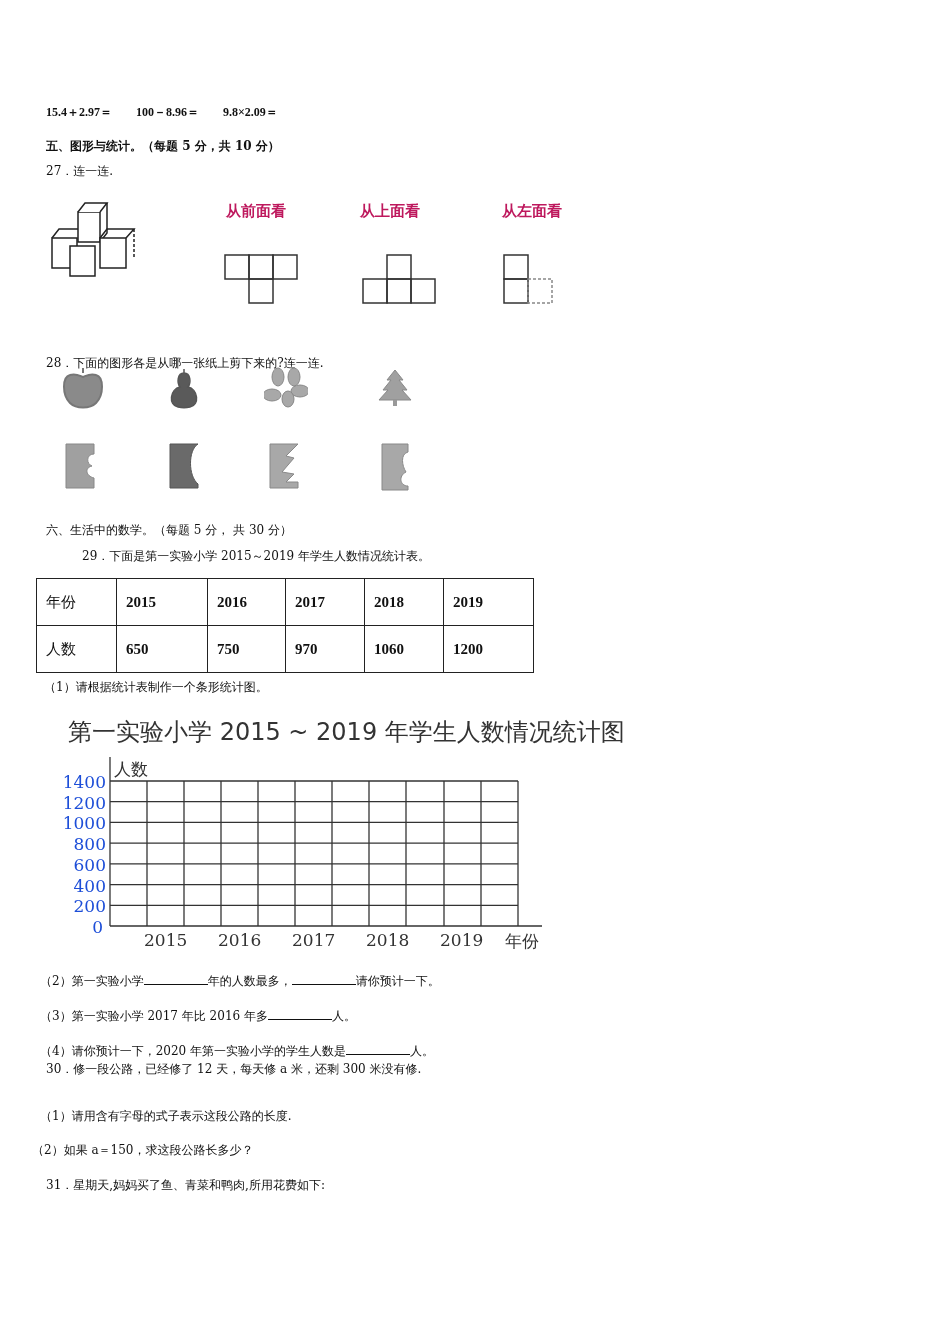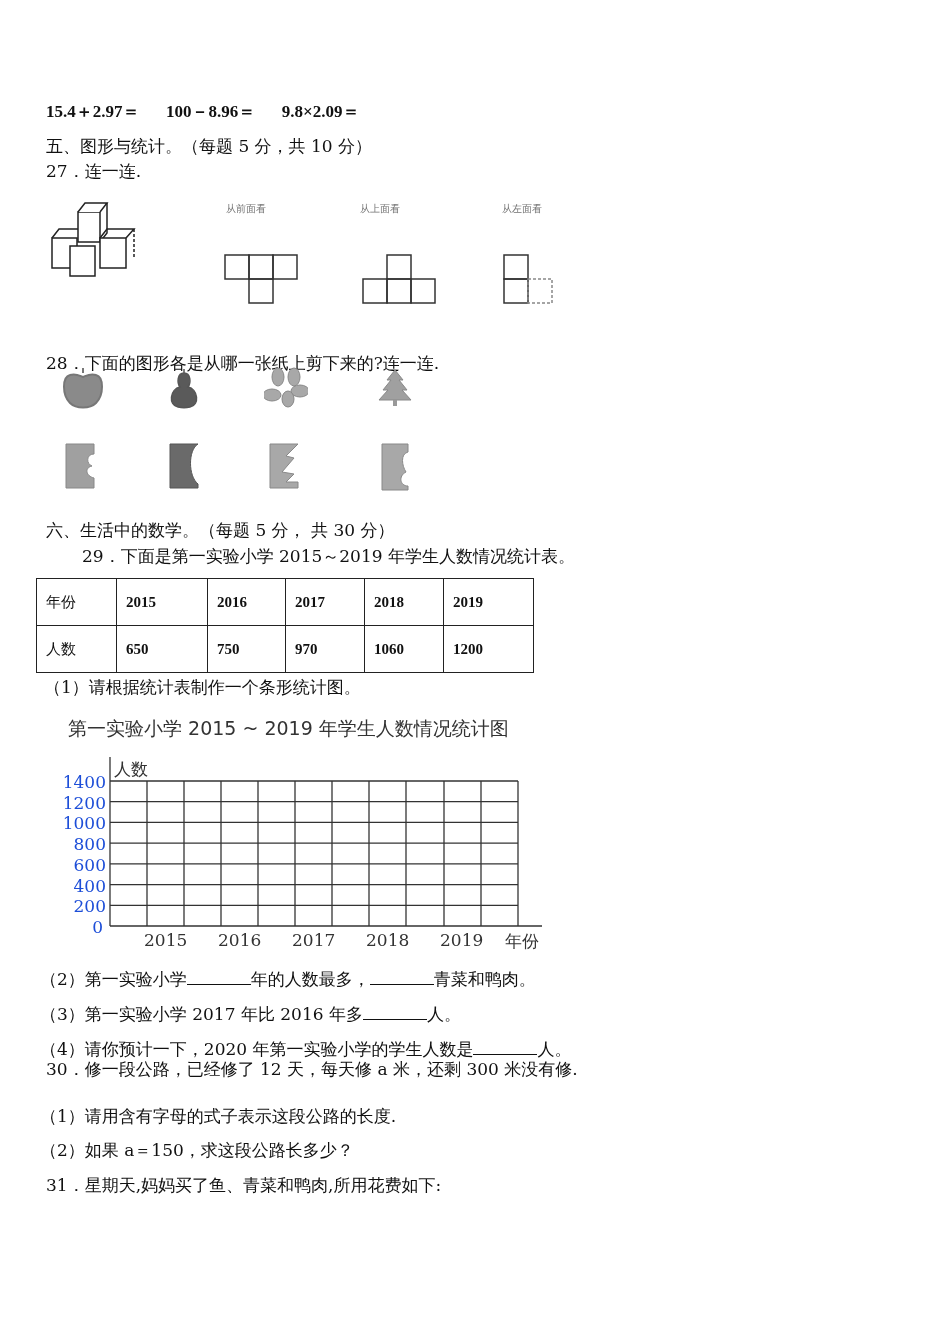--- a/index.html
+++ b/index.html
@@ -1,40 +1,40 @@
 <!DOCTYPE html>
 <html><head>
 <meta charset="utf-8">
 <style>
   html, body { margin:0; padding:0; background:#fff; }
   body { width:950px; height:1344px; position:relative; overflow:hidden;
          font-family:"DejaVu Serif","Liberation Serif",serif; color:#111; }
   .abs { position:absolute; white-space:nowrap; }
-  .t { font-size:17px; line-height:18px; }
+  .t { font-size:12px; line-height:18px; }
   .b { font-weight:bold; }
   .sans { font-family:"DejaVu Sans","Liberation Sans",sans-serif; }
-  .view-label { font-size:10px; font-weight:normal; color:#737373; font-family:"DejaVu Sans","Liberation Sans",sans-serif; }
+  .view-label { font-size:15px; font-weight:bold; color:#be185d; font-family:"DejaVu Sans","Liberation Sans",sans-serif; }
   table.stats { position:absolute; left:36px; top:578px; border-collapse:collapse; }
   table.stats td { border:1.5px solid #222; height:46px; padding:0 0 0 9px; font-size:15px; vertical-align:middle; }
   table.stats td.num { font-weight:bold; font-family:"Liberation Serif",serif; }
   .blank { display:inline-block; border-bottom:1.5px solid #111; width:64px; height:14px; vertical-align:baseline; }
   .shape { position:absolute; }
 </style>
 </head>
 <body>
 
 <div class="abs t b" style="left:46px;top:103px;font-family:'Liberation Serif',serif;">
   <span>15.4＋2.97＝</span>
   <span style="display:inline-block;width:18px"></span>
   <span>100－8.96＝</span>
   <span style="display:inline-block;width:18px"></span>
   <span>9.8×2.09＝</span>
 </div>
 
-<div class="abs t" style="left:46px;top:137px;">五、图形与统计。（每题 5 分，共 10 分）</div>
+<div class="abs t" style="left:46px;top:137px;font-weight:bold;">五、图形与统计。（每题 5 分，共 10 分）</div>
 <div class="abs t" style="left:46px;top:162px;">27．连一连.</div>
 
 <svg class="shape" style="left:50px;top:200px" width="100" height="80" viewBox="0 0 100 80">
   <g fill="#fff" stroke="#222" stroke-width="1.5">
     <rect x="28" y="12" width="22" height="30"></rect>
     <polyline points="28,12 35,3 57,3 50,12"></polyline>
     <polyline points="50,42 57,33 57,3" fill="none"></polyline>
     <rect x="2" y="38" width="25" height="30"></rect>
     <polyline points="2,38 9,29 28,29" fill="none"></polyline>
     <rect x="50" y="38" width="26" height="30"></rect>
@@ -126,21 +126,21 @@
     <td class="num">750</td>
     <td class="num">970</td>
     <td class="num">1060</td>
     <td class="num">1200</td>
   </tr>
 </tbody>
   </table>
 
 <div class="abs t" style="left:44px;top:678px;">（1）请根据统计表制作一个条形统计图。</div>
 
-<div class="abs sans" style="left:68px;top:716px;font-size:19px;color:#333;">第一实验小学 2015 ~ 2019 年学生人数情况统计图</div>
+<div class="abs sans" style="left:68px;top:716px;font-size:24px;color:#333;">第一实验小学 2015 ~ 2019 年学生人数情况统计图</div>
 
 <svg class="shape" style="left:60px;top:755px" width="490" height="200">
   <g stroke="#333" stroke-width="1.3" fill="none">
     <line x1="50" y1="2" x2="50" y2="171"></line>
     <line x1="50" y1="171" x2="482" y2="171"></line>
     <line x1="50" y1="26" x2="458" y2="26"></line>
     <line x1="50" y1="46.7" x2="458" y2="46.7"></line>
     <line x1="50" y1="67.4" x2="458" y2="67.4"></line>
     <line x1="50" y1="88.1" x2="458" y2="88.1"></line>
     <line x1="50" y1="108.9" x2="458" y2="108.9"></line>
@@ -172,25 +172,25 @@
   <div style="padding-right:3px">0</div>
 </div>
 <div class="abs" style="left:144px;top:930px;font-size:17px;color:#333;">2015</div>
 <div class="abs" style="left:218px;top:930px;font-size:17px;color:#333;">2016</div>
 <div class="abs" style="left:292px;top:930px;font-size:17px;color:#333;">2017</div>
 <div class="abs" style="left:366px;top:930px;font-size:17px;color:#333;">2018</div>
 <div class="abs" style="left:440px;top:930px;font-size:17px;color:#333;">2019</div>
 <div class="abs" style="left:505px;top:930px;font-size:17px;color:#333;">年份</div>
 
 <div class="abs t" style="left:40px;top:970px;">
-  <span>（2）第一实验小学</span><span class="blank"></span><span>年的人数最多，</span><span class="blank"></span><span>青菜和鸭肉。</span>
+  <span>（2）第一实验小学</span><span class="blank"></span><span>年的人数最多，</span><span class="blank"></span><span>请你预计一下。</span>
 </div>
 <div class="abs t" style="left:40px;top:1005px;">
   <span>（3）第一实验小学 2017 年比 2016 年多</span><span class="blank"></span><span>人。</span>
 </div>
 <div class="abs t" style="left:40px;top:1040px;">
   <span>（4）请你预计一下，2020 年第一实验小学的学生人数是</span><span class="blank"></span><span>人。</span>
 </div>
 
 <div class="abs t" style="left:46px;top:1060px;">30．修一段公路，已经修了 12 天，每天修 a 米，还剩 300 米没有修.</div>
 <div class="abs t" style="left:40px;top:1107px;">（1）请用含有字母的式子表示这段公路的长度.</div>
-<div class="abs t" style="left:40px;top:1141px;">（2）如果 a＝150，求这段公路长多少？</div>
+<div class="abs t" style="left:32px;top:1141px;">（2）如果 a＝150，求这段公路长多少？</div>
 <div class="abs t" style="left:46px;top:1176px;">31．星期天,妈妈买了鱼、青菜和鸭肉,所用花费如下:</div>
 
 </body></html>

